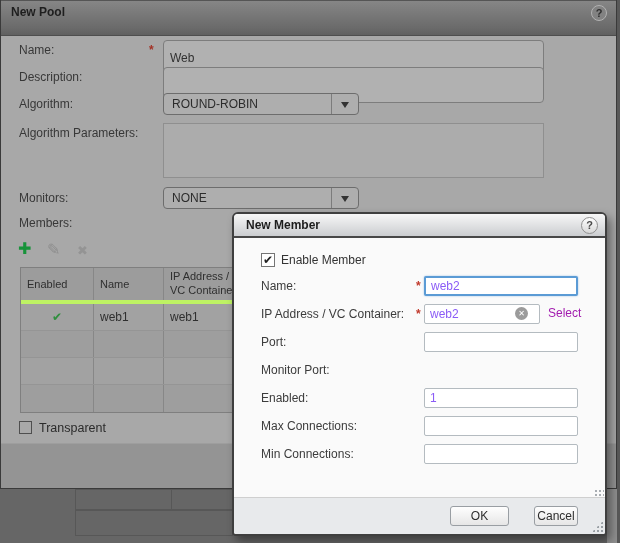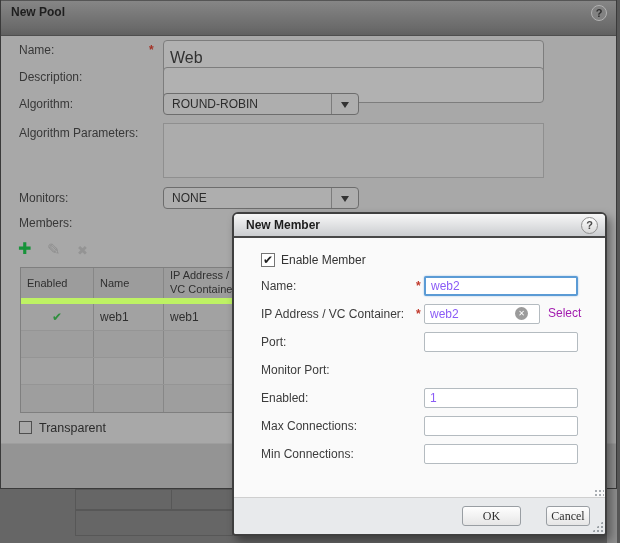--- a/index.html
+++ b/index.html
@@ -22,21 +22,21 @@
     background:linear-gradient(#868686,#6a6a6a 80%,#606060); border-top:1px solid #555;
     border-bottom:1px solid #4e4e4e; }
   .pool-title { position:absolute; left:10px; top:4px; font-size:12px; font-weight:bold; color:#1e1e1e; }
   .pool-help { position:absolute; right:9px; top:4px; width:16px; height:16px; border-radius:50%;
     background:#828282; border:1px solid #b2b2b2; color:#2e2e2e; font-size:11px; font-weight:bold;
     text-align:center; line-height:14px; }
 
   .pool-label { position:absolute; left:18px; font-size:12px; color:#383838; }
   .req-pool { position:absolute; left:148px; width:12px; font-size:12px; font-weight:bold; color:#a33226; }
   .pool-input { position:absolute; left:162px; width:381px; height:36px; background:#b1b1b1;
-    border:1px solid #7d7d7d; border-radius:4px; font-size:16px; color:#313131; padding:0 6px;
+    border:1px solid #7d7d7d; border-radius:4px; font-size:12px; color:#313131; padding:0 6px;
     font-family:inherit; outline:none; }
   .pool-textarea { position:absolute; left:162px; top:123px; width:381px; height:55px;
     background:#acacac; border:1px solid #8f8f8f; resize:none; }
 
   .pool-dropdown { position:absolute; left:162px; width:196px; height:22px; background:#aeaeae;
     border:1px solid #6d6d6d; border-radius:4px; display:flex; }
   .pool-dropdown .dd-text { flex:1; font-size:12px; color:#2c2c2c; line-height:20px; padding-left:8px; }
   .pool-dropdown .dd-arrow-box { width:27px; border-left:1px solid #7c7c7c; position:relative; }
   .dd-arrow { position:absolute; left:9px; top:8px; width:0; height:0;
     border-left:4.5px solid transparent; border-right:4.5px solid transparent; border-top:6px solid #333; }
@@ -46,21 +46,21 @@
   .icon-add { left:17px; top:241px; color:#17933a; font-weight:bold; }
   .icon-edit { left:46px; top:242px; color:#8d8d8d; }
   .icon-del { left:76px; top:243px; color:#949494; font-weight:bold; font-size:13px; }
 
   
   .members-table { position:absolute; left:19px; top:267px; width:412px; border:1px solid #7f7f7f; }
   .mt-row { display:flex; }
   .mt-cell { border-right:1px solid #878787; font-size:11px; color:#2f2f2f; overflow:hidden; }
   .mt-cell:last-child { border-right:none; }
   .mt-c1 { width:73px; } .mt-c2 { width:70px; } .mt-c3 { flex:1; }
-  .mt-header { background:#9c9c9c; height:36px; border-bottom:6px solid #bef264; }
+  .mt-header { background:#9c9c9c; height:36px; border-bottom:4px solid #bef264; }
   .mt-header .mt-cell { display:flex; align-items:center; padding-left:6px; }
   .mt-header .wrap { width:76px; line-height:1.25; }
   .mt-body-row { height:27px; background:#a2a2a2; border-bottom:1px solid #959595; }
   .mt-body-row.alt { background:#9e9e9e; }
   .mt-body-row:last-child { border-bottom:none; }
   .mt-body-row .mt-cell { font-size:12px; line-height:26px; padding-left:6px; }
   .cell-check { text-align:center; color:#2f8f3d; font-weight:bold; padding-left:0 !important; }
 
   .pool-checkbox { position:absolute; left:18px; top:421px; width:13px; height:13px;
     background:#a9a9a9; border:1px solid #4f4f4f; }
@@ -94,21 +94,21 @@
   .m-check-label { position:absolute; left:47px; top:15px; font-size:12px; color:#333; }
 
   .clear-icon { position:absolute; left:281px; top:69px; width:13px; height:13px; border-radius:50%;
     background:#9b9b9b; color:#fff; font-size:8px; font-weight:bold; text-align:center; line-height:13px; }
   .select-link { position:absolute; left:314px; top:68px; font-size:12px; color:#a21caf; text-decoration:none; }
 
   .member-footer { flex:none; height:37px; background:#e8eaec; border-top:1px solid #cfcfcf;
     border-radius:0 0 2px 2px; position:relative; }
   .btn { position:absolute; top:8px; height:20px; background:linear-gradient(#fefefe,#e6e6e6);
     border:1px solid #999ea3; border-radius:3px; font-size:12px; color:#2e2e2e; text-align:center;
-    line-height:18px; font-family:Liberation Serif, serif;margin-left:12px; }
+    line-height:18px; font-family:Liberation Sans, sans-serif; }
   .btn-ok { left:216px; width:59px; }
   .btn-cancel { left:300px; width:44px; }
   .grip { position:absolute; right:2px; bottom:2px; width:11px; height:11px;
     background:radial-gradient(#9aa0a5 1px, transparent 1.2px); background-size:4px 4px;
     clip-path:polygon(100% 0,100% 100%,0 100%); }
   .grip-edge { position:absolute; right:1px; bottom:0px; width:10px; height:8px;
     background:radial-gradient(#a8adb2 1px, transparent 1.2px); background-size:4px 4px; }
 </style>
 </head>
 <body>

